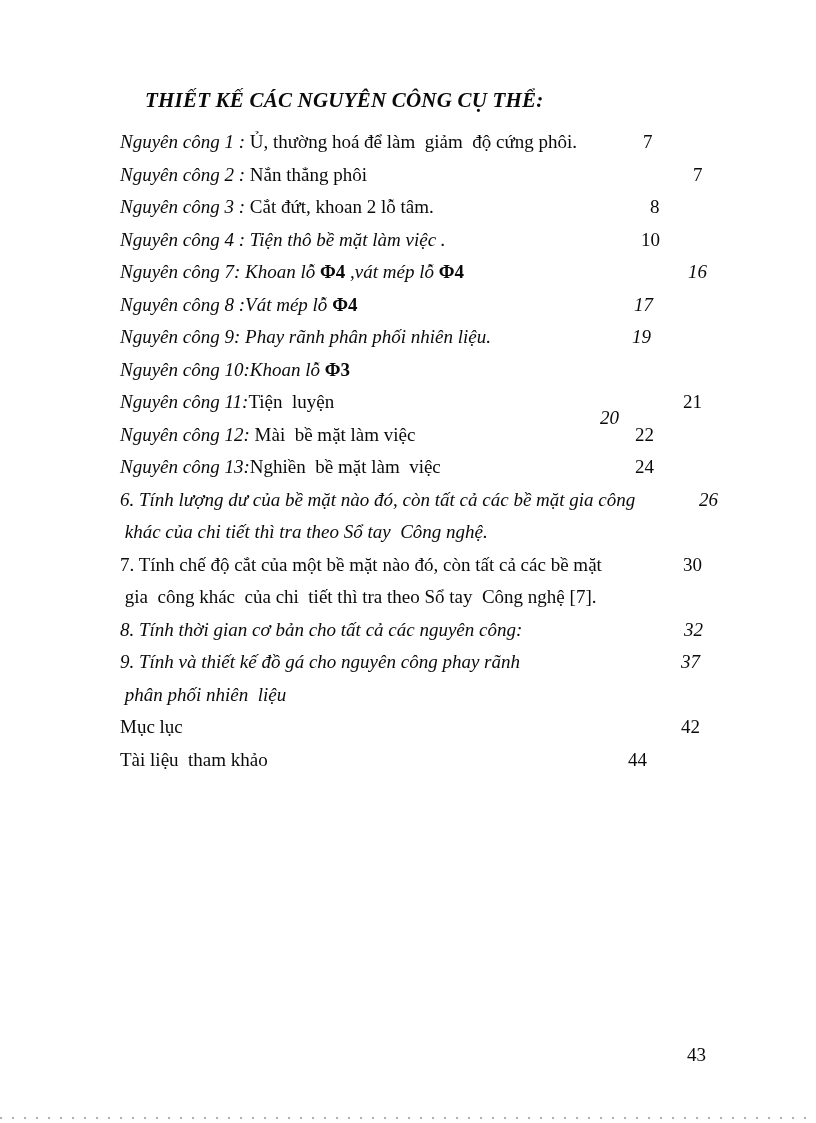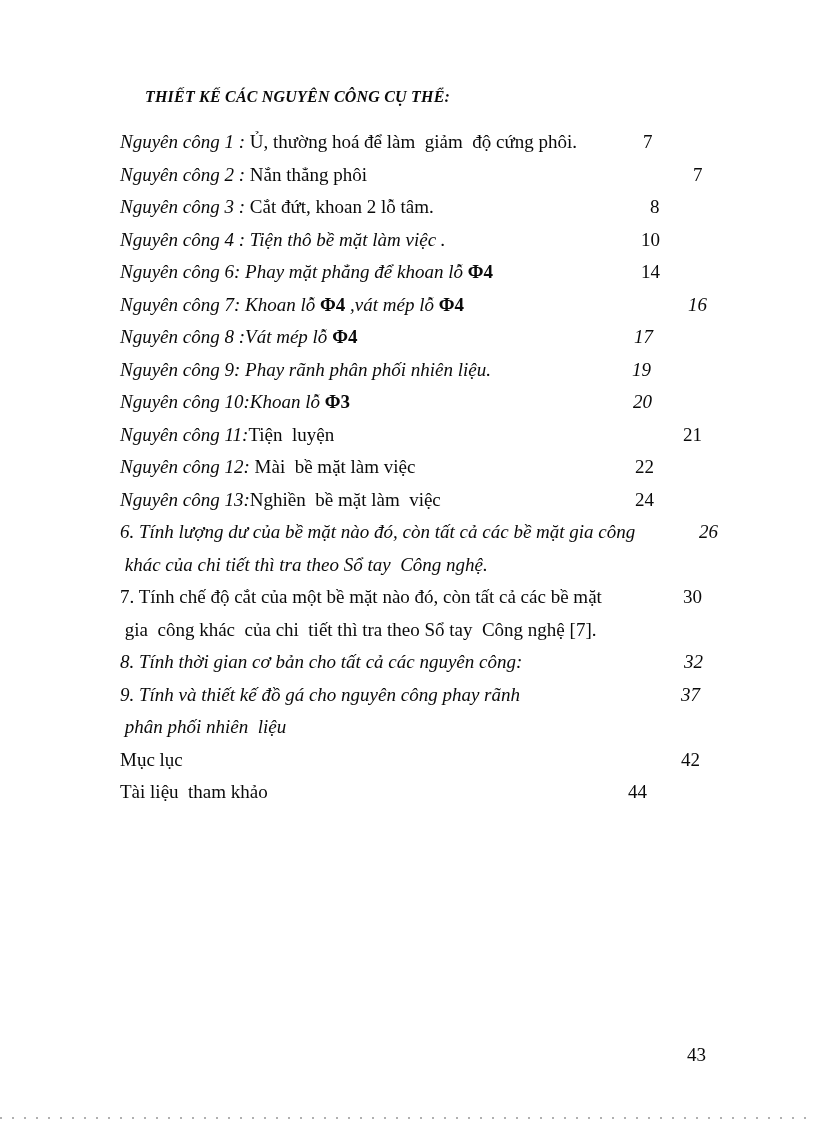--- a/index.html
+++ b/index.html
@@ -6,21 +6,21 @@
   .page{
     position:relative;
     width:816px;height:1123px;
     background:#ffffff;
     font-family:"Liberation Serif","DejaVu Serif",serif;
     color:#0a0a0a;
     overflow:hidden;
   }
   .doc-title{
     position:absolute;left:145px;top:88px;
-    font-size:16px;font-weight:bold;font-style:italic;
+    font-size:21px;font-weight:bold;font-style:italic;
     letter-spacing:0.2px;white-space:pre;
   }
   .toc{position:absolute;left:0;top:126px;width:739px;}
   .toc-row{position:relative;}
   .toc-line{
     height:32.5px;line-height:32.5px;
     padding-left:120px;
     font-size:19px;
     white-space:pre;
   }
@@ -61,38 +61,34 @@
       </div>
       <div class="toc-row">
         <div class="toc-line"><span class="seg seg-i">Nguyên công 3 : </span><span class="seg seg-r">Cắt đứt, khoan 2 lỗ tâm.</span></div>
         <span class="toc-page" style="left: 650px;">8</span>
       </div>
       <div class="toc-row">
         <div class="toc-line"><span class="seg seg-i">Nguyên công 4 : Tiện thô bề mặt làm việc .</span></div>
         <span class="toc-page" style="left: 641px;">10</span>
       </div>
       <div class="toc-row">
-        <div class="toc-line"><span class="seg seg-i">Nguyên công 6: Phay mặt phẳng để khoan lỗ </span><span class="seg seg-b">Φ4</span></div>
-        <span class="toc-page" style="left: 641px;">14</span>
-      </div>
-      <div class="toc-row">
         <div class="toc-line"><span class="seg seg-i">Nguyên công 7: Khoan lỗ </span><span class="seg seg-b">Φ4</span><span class="seg seg-i"> ,vát mép lỗ </span><span class="seg seg-b">Φ4</span></div>
         <span class="toc-page italic" style="left: 688px;">16</span>
       </div>
       <div class="toc-row">
         <div class="toc-line"><span class="seg seg-i">Nguyên công 8 :Vát mép lỗ </span><span class="seg seg-b">Φ4</span></div>
         <span class="toc-page italic" style="left: 634px;">17</span>
       </div>
       <div class="toc-row">
         <div class="toc-line"><span class="seg seg-i">Nguyên công 9: Phay rãnh phân phối nhiên liệu.</span></div>
         <span class="toc-page italic" style="left: 632px;">19</span>
       </div>
       <div class="toc-row">
         <div class="toc-line"><span class="seg seg-i">Nguyên công 10:Khoan lỗ </span><span class="seg seg-b">Φ3</span></div>
-        <span class="toc-page italic" style="left: 633px;">20</span>
+        <span class="toc-page italic" style="left: 600px; margin-top: 48px;">20</span>
       </div>
       <div class="toc-row">
         <div class="toc-line"><span class="seg seg-i">Nguyên công 11:</span><span class="seg seg-r">Tiện  luyện</span></div>
         <span class="toc-page" style="left: 683px;">21</span>
       </div>
       <div class="toc-row">
         <div class="toc-line"><span class="seg seg-i">Nguyên công 12: </span><span class="seg seg-r">Mài  bề mặt làm việc</span></div>
         <span class="toc-page" style="left: 635px;">22</span>
       </div>
       <div class="toc-row">

